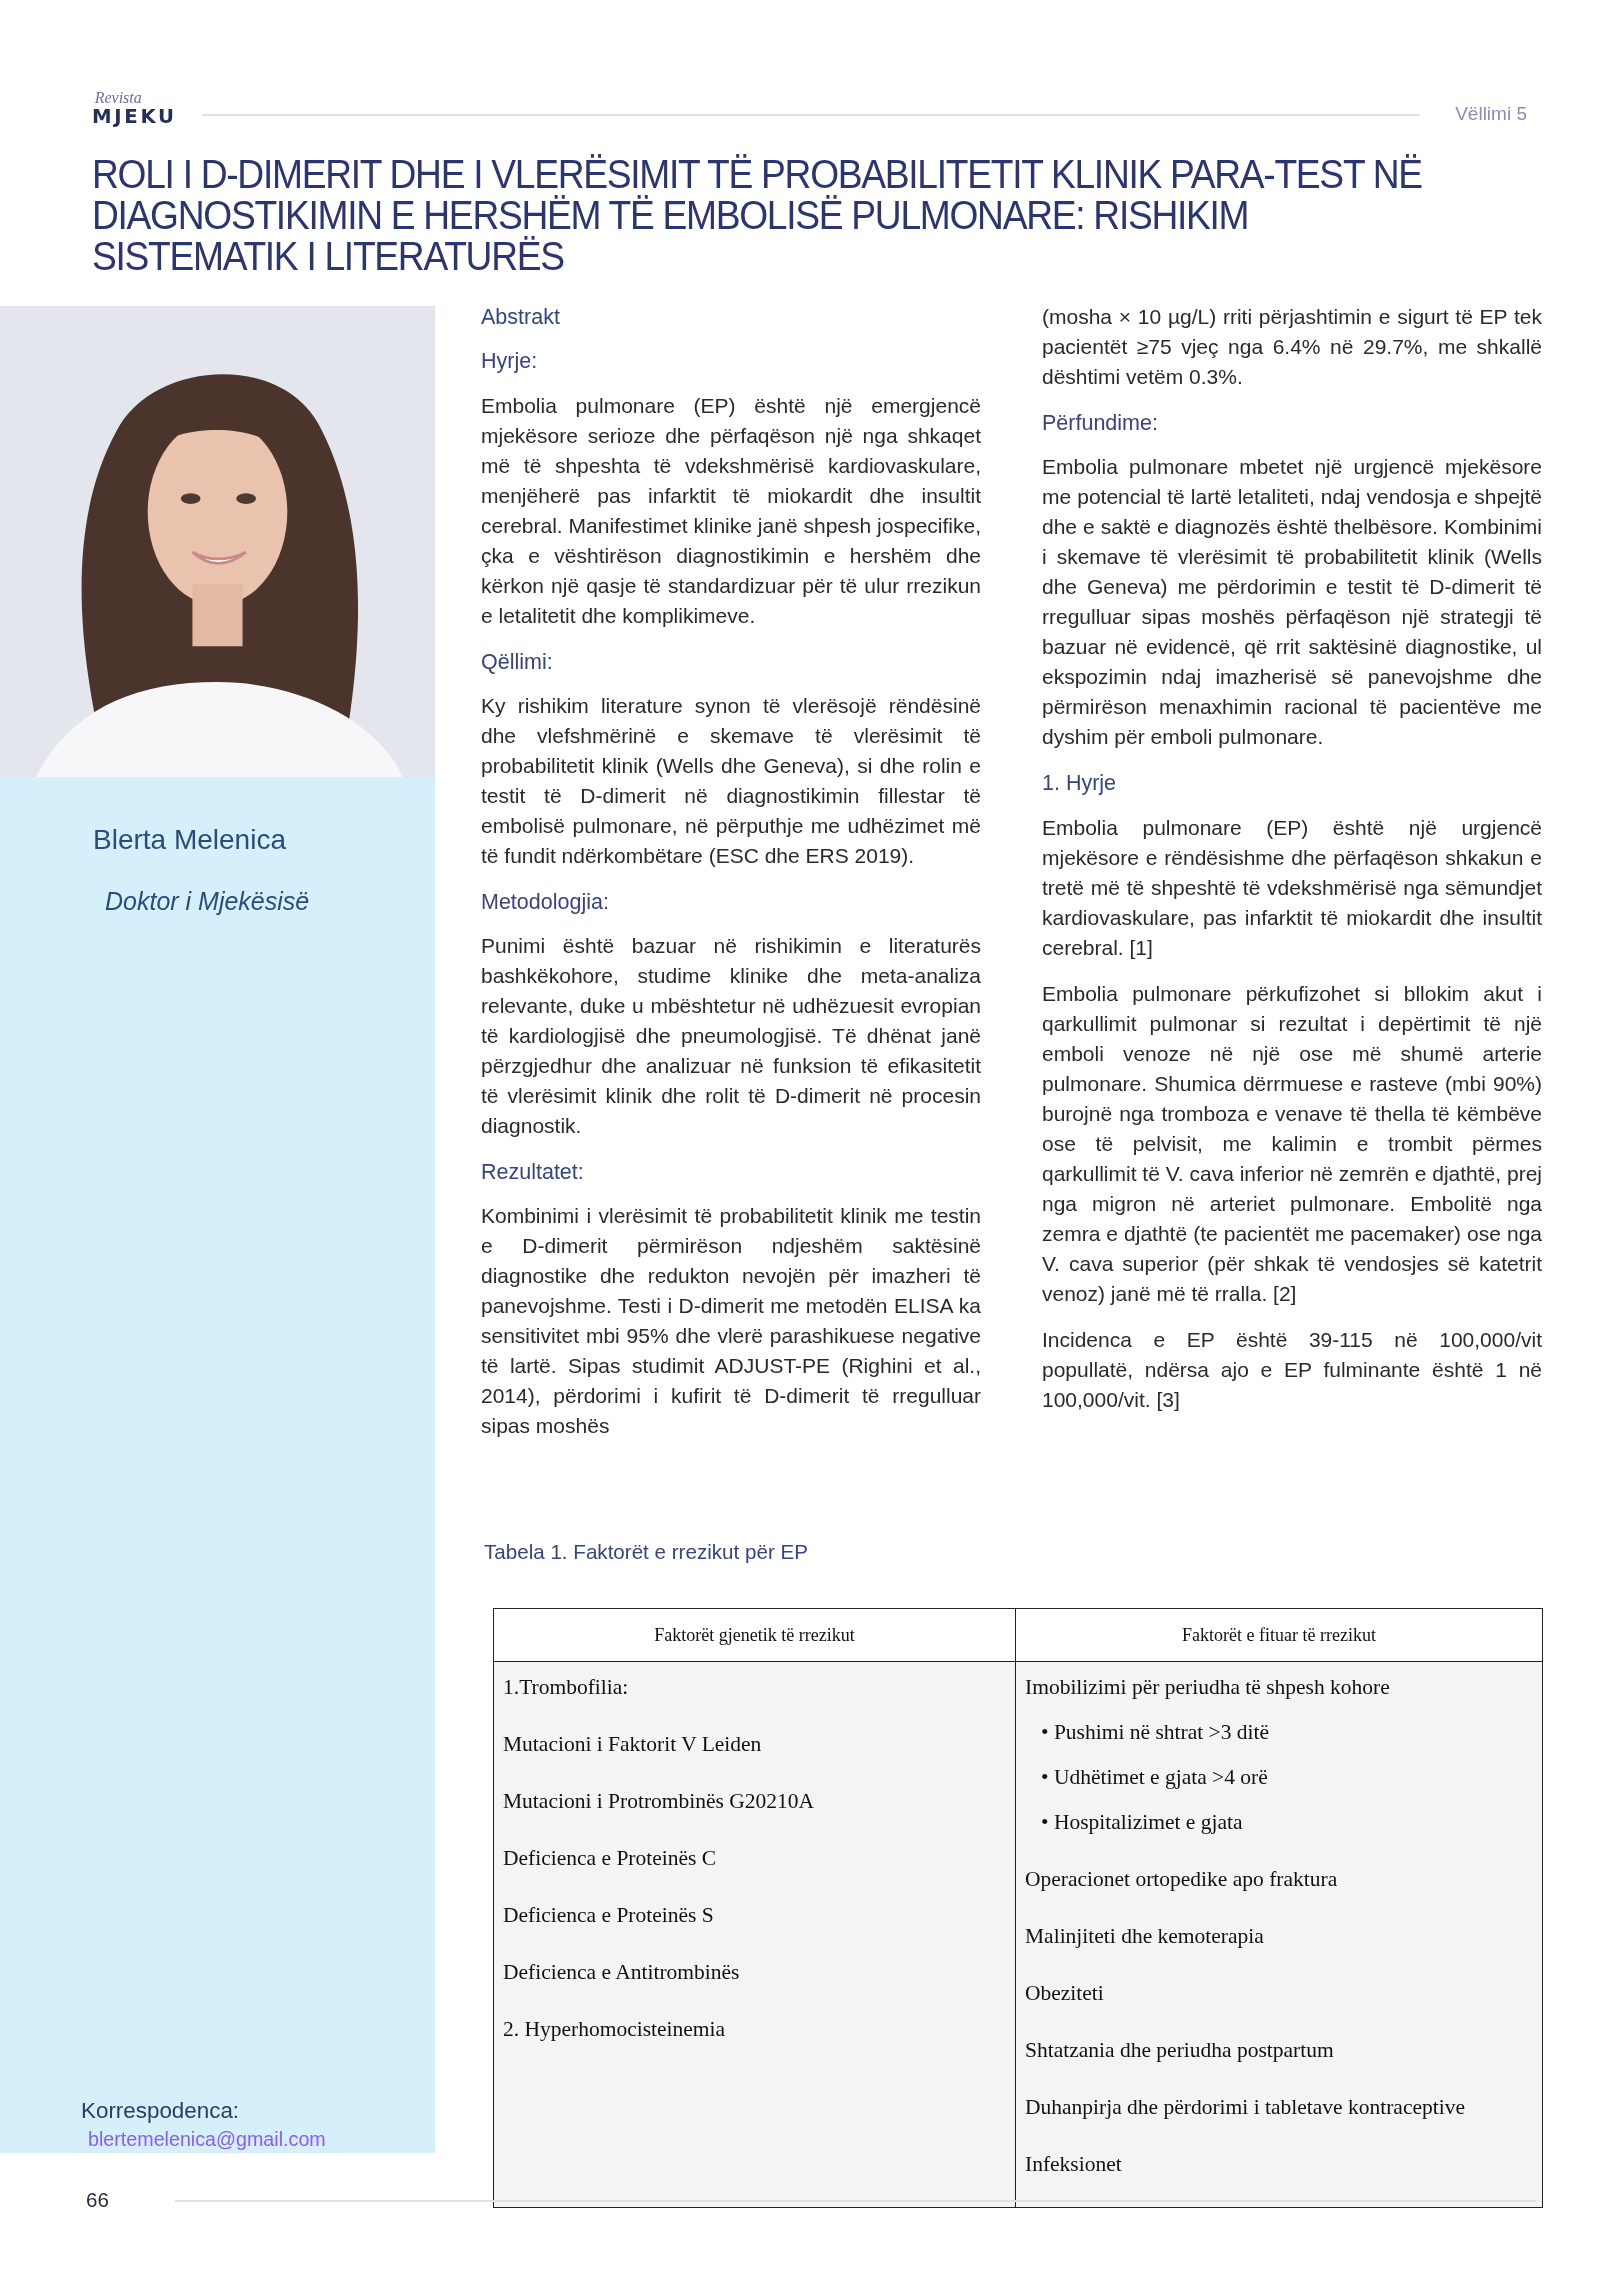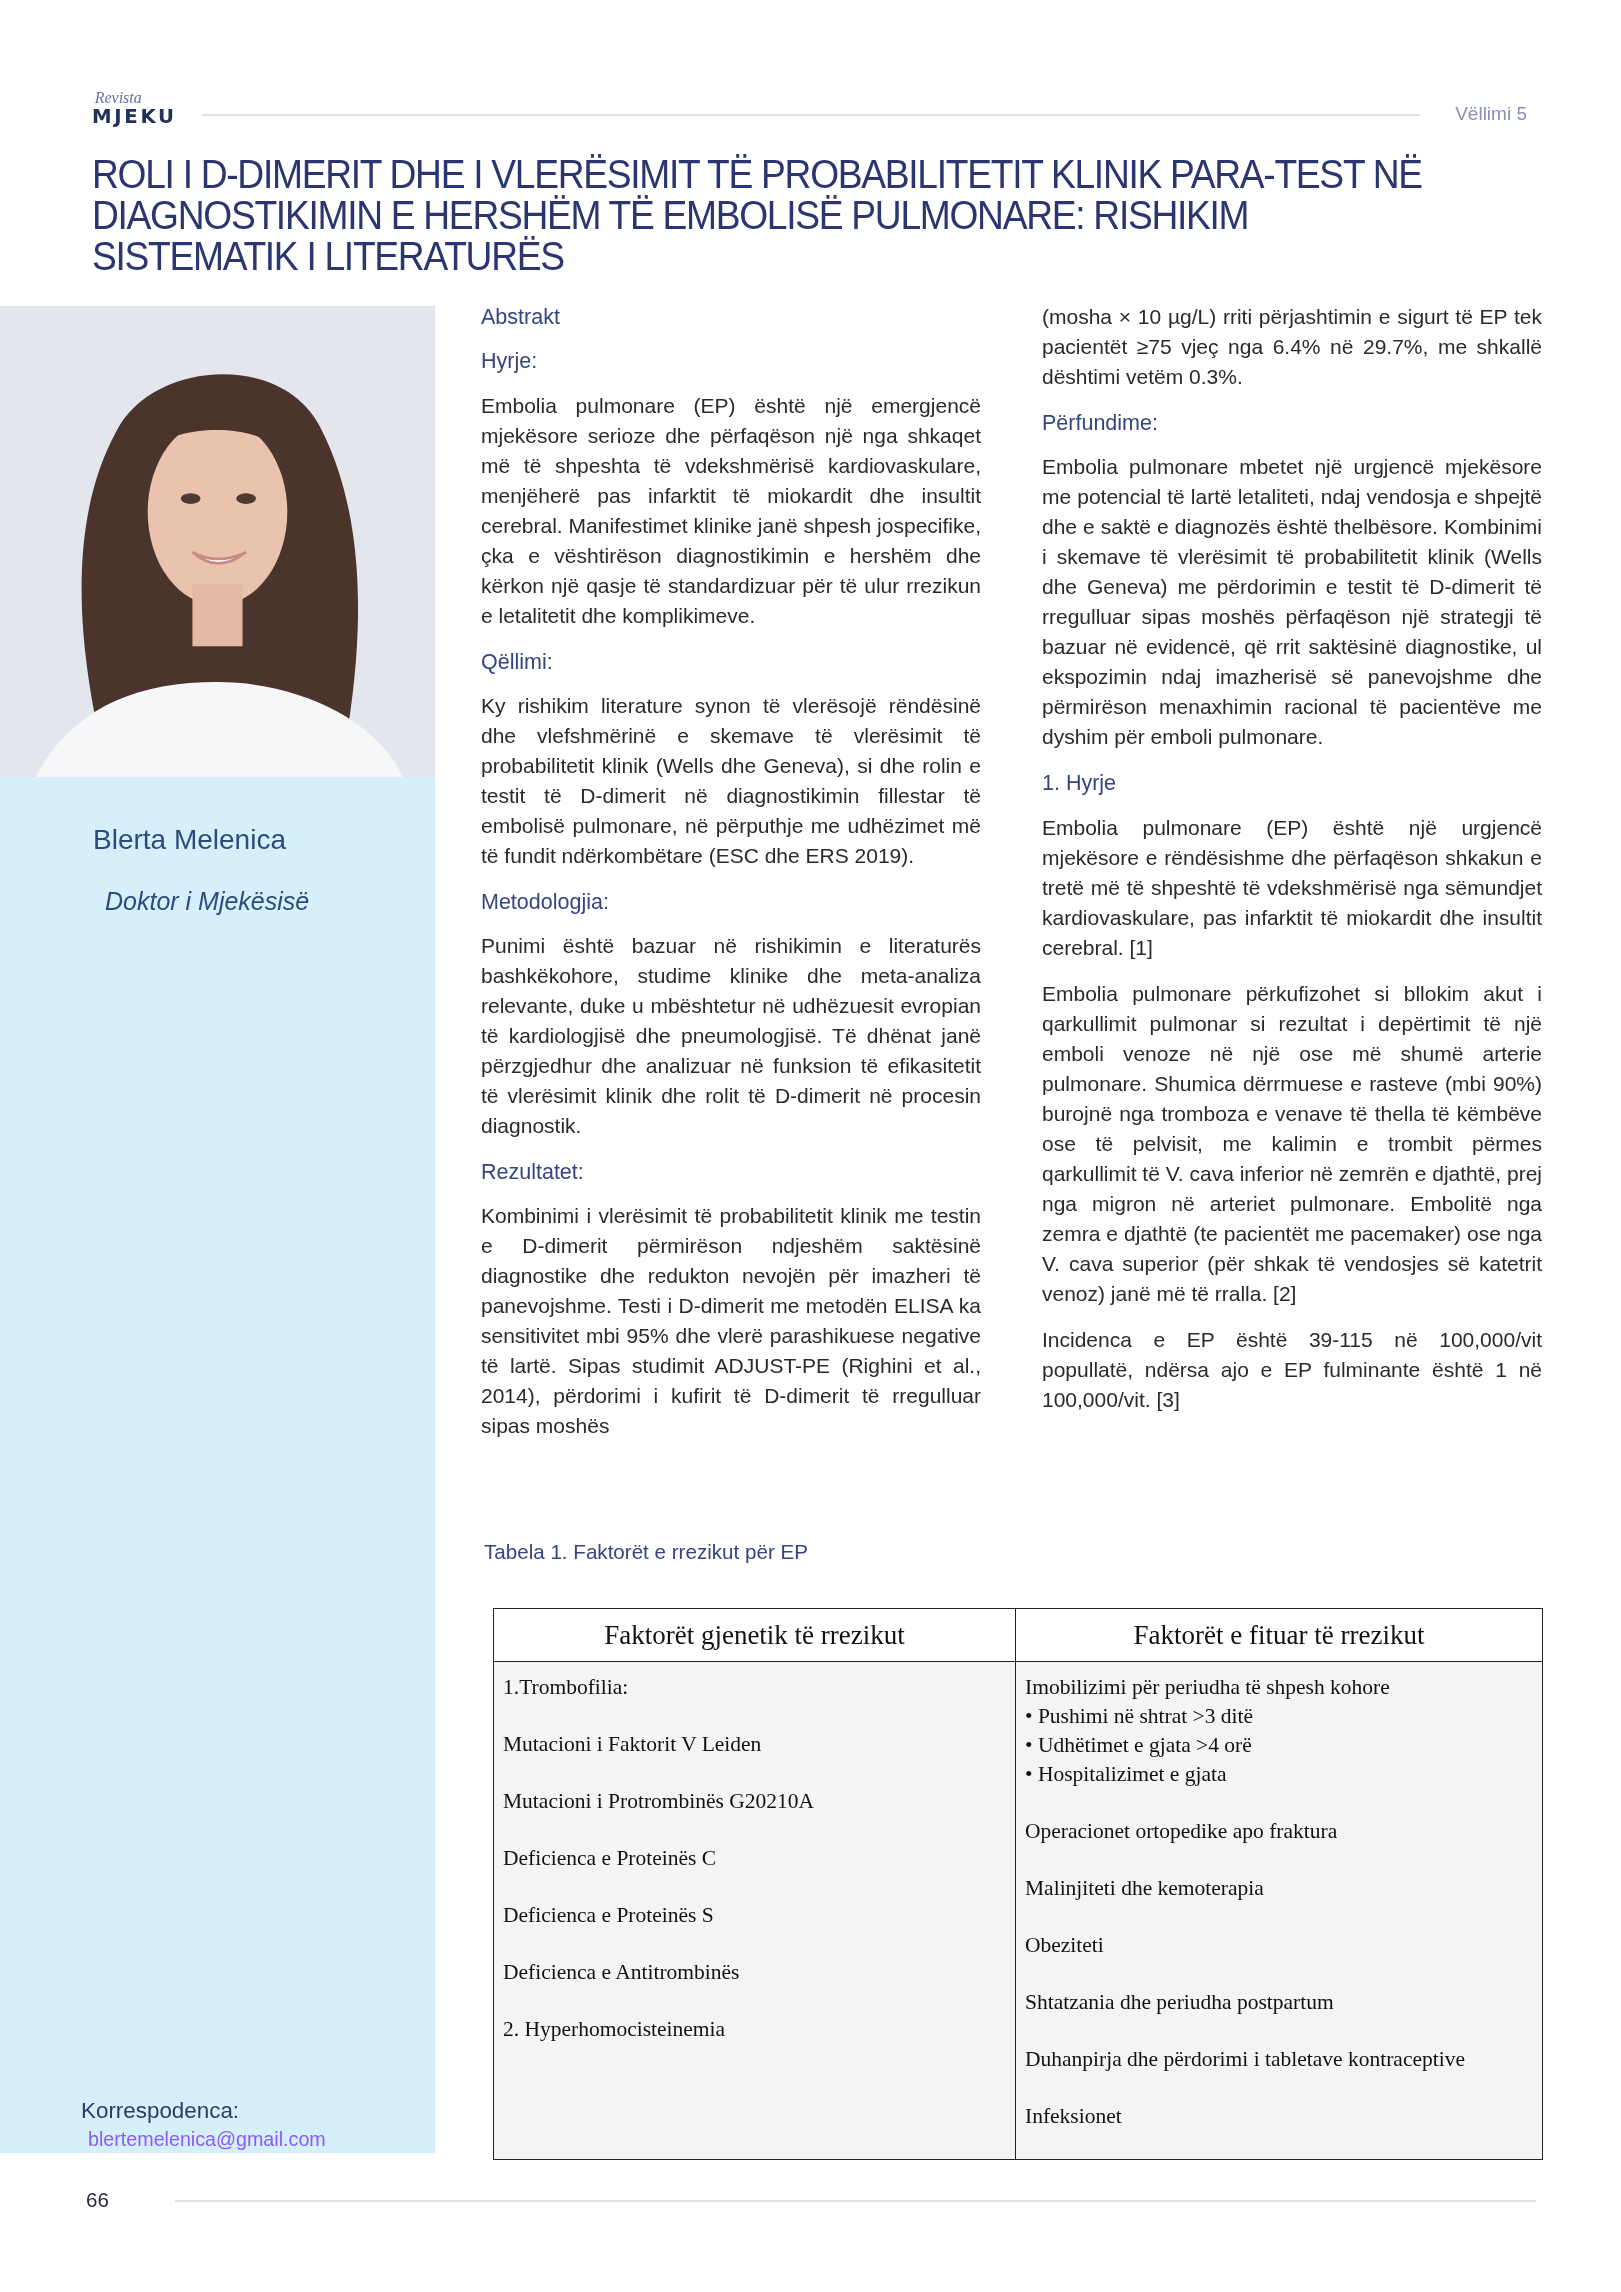--- a/index.html
+++ b/index.html
@@ -27,27 +27,27 @@
 
   .col { position: absolute; width: 500px; font-size: 21px; line-height: 30px; color: #2a2a2a; }
   .col-2 { left: 481px; top: 302px; }
   .col-3 { left: 1042px; top: 302px; }
   .col p { margin: 0 0 16px 0; text-align: justify; }
   .col h3 { margin: 0 0 14.3px 0; font-weight: normal; font-size: 21.5px; line-height: 30px; color: #34457f; }
 
   .table-caption { position: absolute; left: 484px; top: 1540px; font-size: 20.6px; color: #34457f; }
   .risk-table { position: absolute; left: 493px; top: 1608px; width: 1050px; height: 525px;
                 border: 1.8px solid #222; border-collapse: collapse; font-family: "Liberation Serif", serif; font-size: 21.5px; color: #111; }
-  .risk-table th { background: #ffffff; font-weight: normal; height: 50px; border: 1.8px solid #222; font-size: 27px; }
+  .risk-table th { background: #ffffff; font-weight: normal; height: 50px; border: 1.8px solid #222; font-size: 18px; }
   .risk-table td { background: #f4f4f4; vertical-align: top; border-left: 1.8px solid #222; padding: 10.7px 9px 0 9px; }
   .cell-list { list-style: none; margin: 0; padding: 0; }
   .cell-list li { line-height: 29px; margin-bottom: 28px; }
   .cell-list li.group { margin-bottom: 28px; }
   .cell-list li.group .bullets { list-style: none; margin: 0; padding: 0; }
-  .cell-list li.group .bullets li { margin: 0; line-height: 29px; }
+  .cell-list li.group .bullets li { margin: 16px; line-height: 29px; }
   .cell-list li.group .bullets li::before { content: "• "; }
 
   .page-number { position: absolute; left: 86px; top: 2188px; font-size: 20.6px; color: #2a2a3a; }
   .footer-rule { position: absolute; left: 175px; top: 2200px; width: 1361px; height: 1.8px; background: #e2e2e6; }
 </style>
 </head>
 <body>
 
 <div class="logo">
   <span class="revista">Revista</span>

